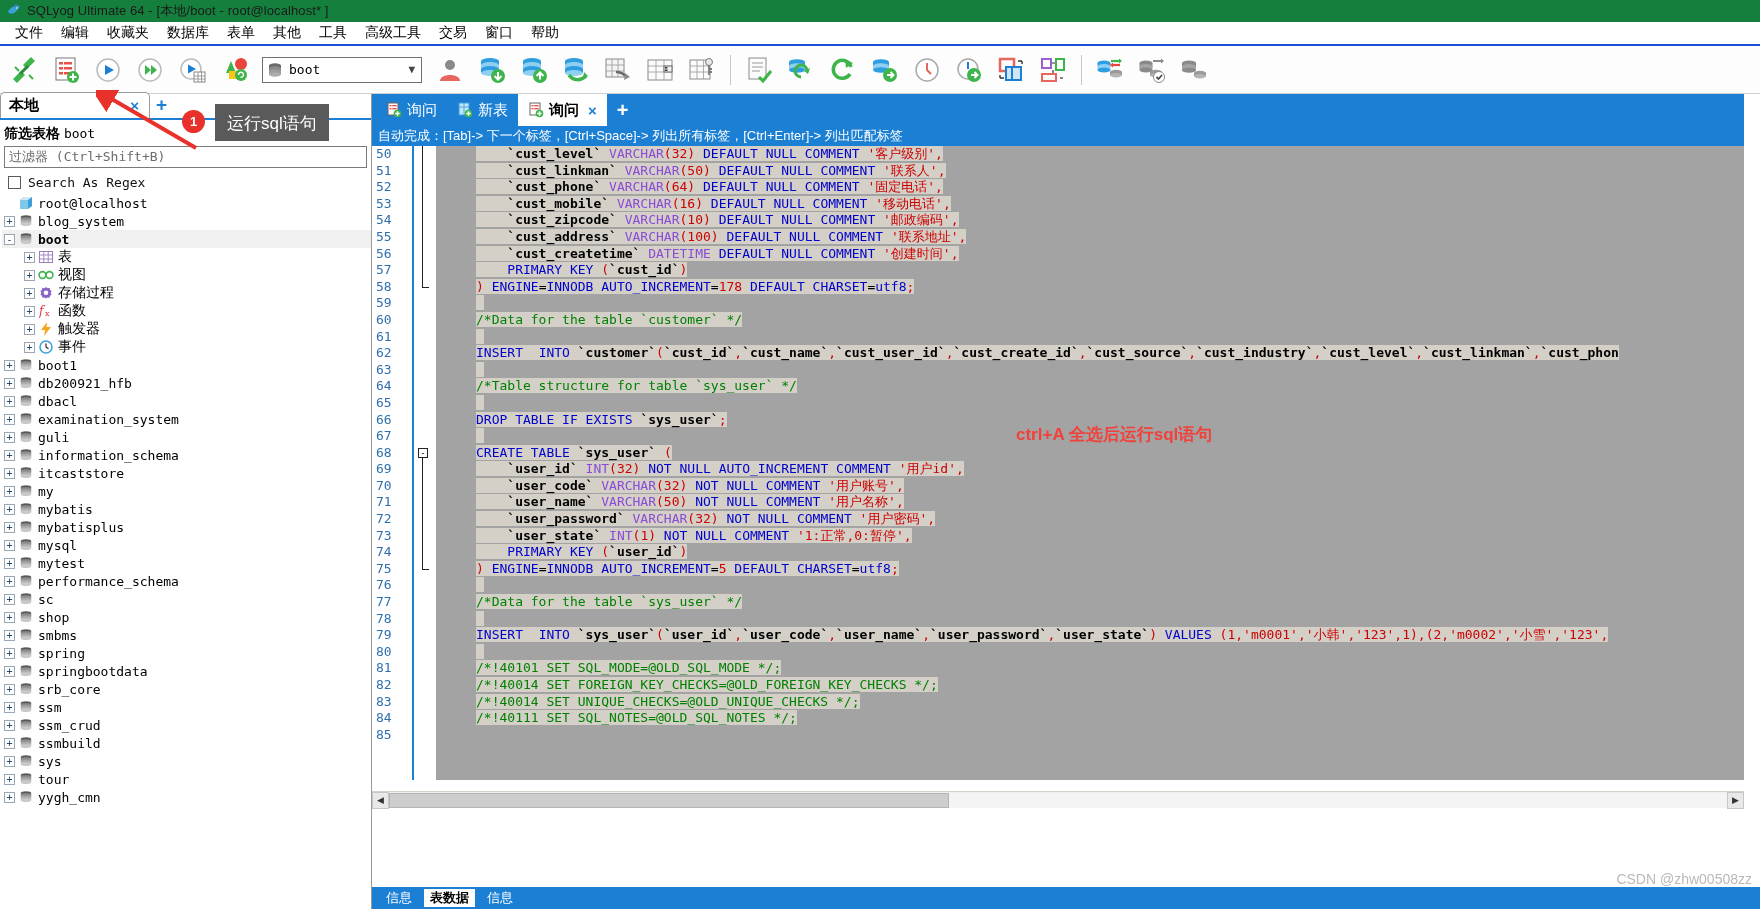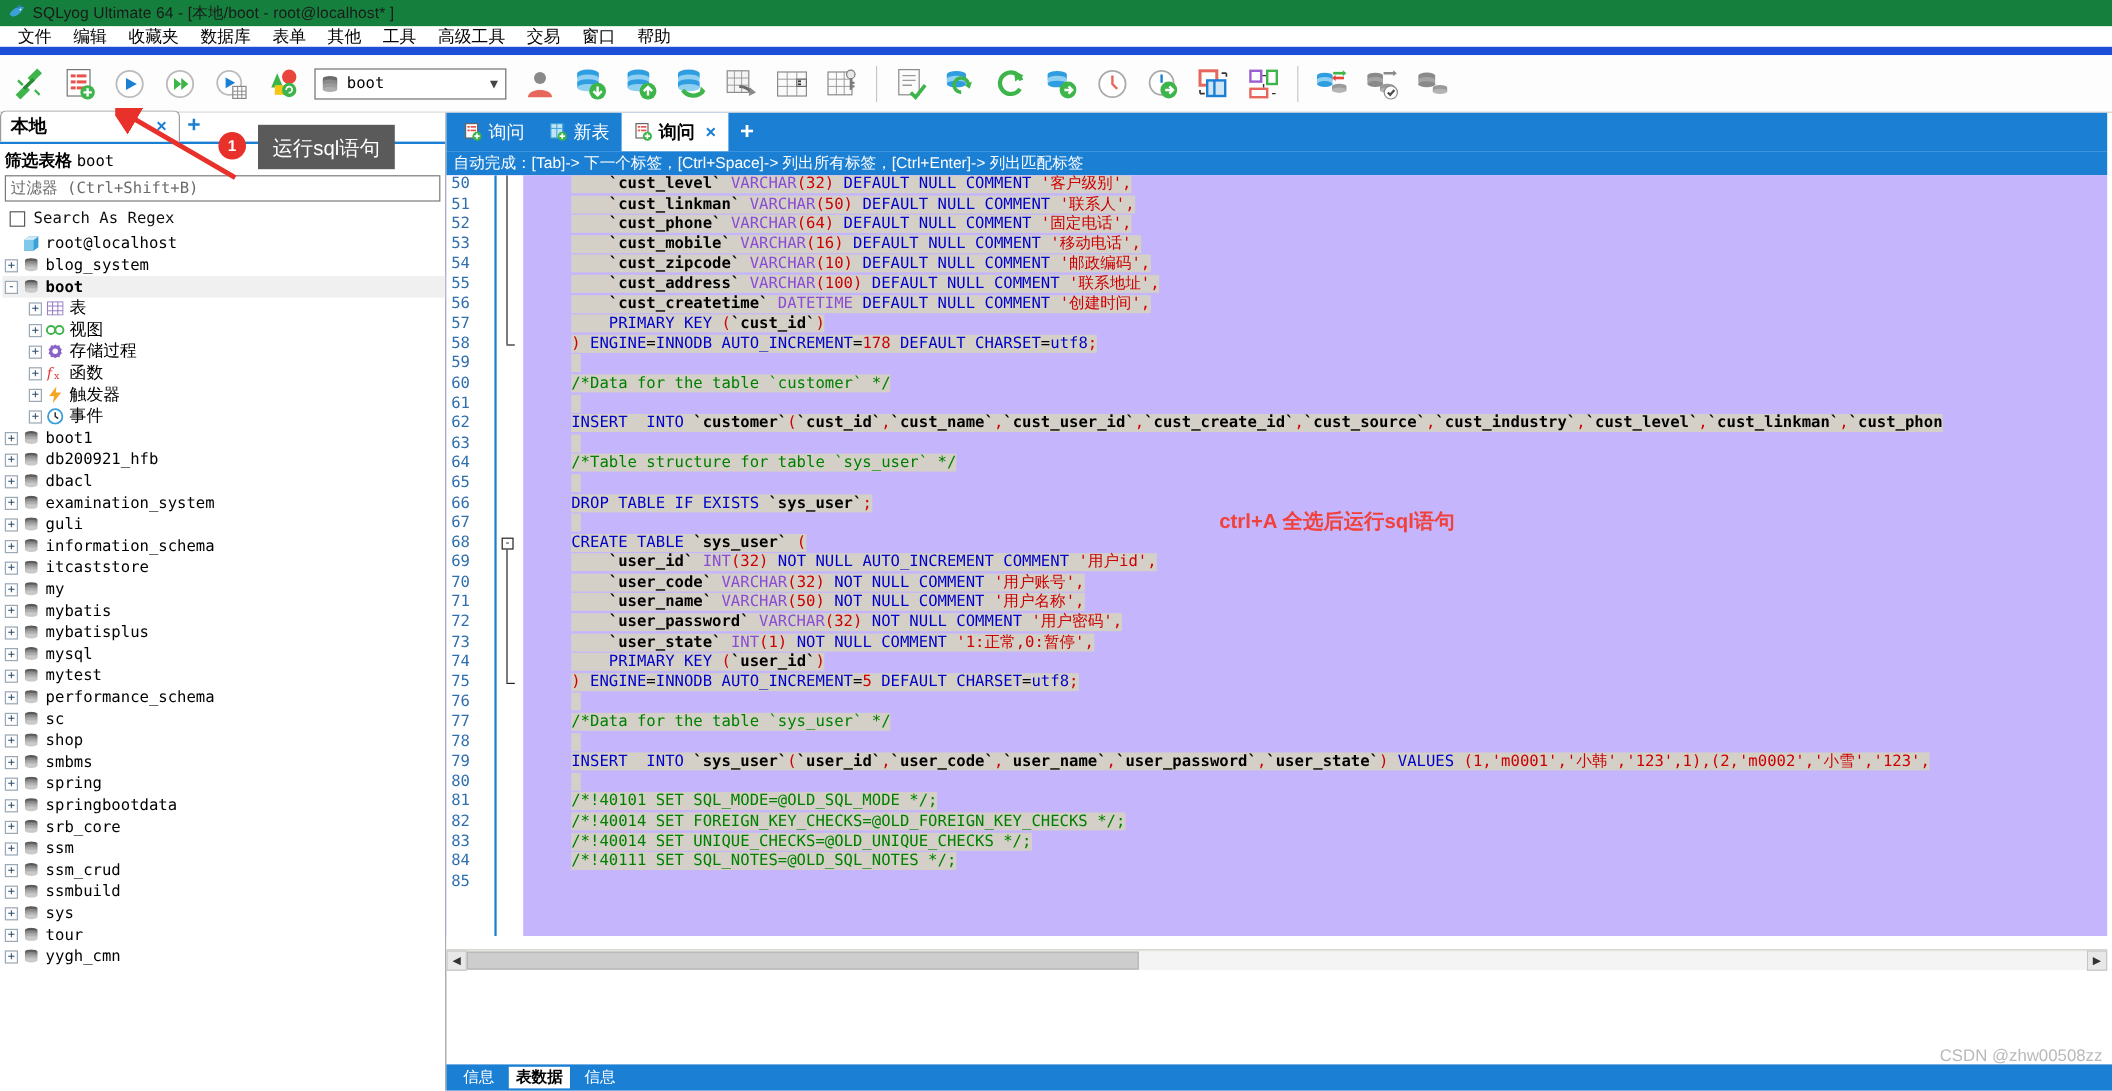--- a/index.html
+++ b/index.html
@@ -22,21 +22,21 @@
     width: 16px; height: 16px; margin-right: 5px;
     position: relative; flex: 0 0 auto;
   }
   .titlebar .app-icon svg { display:block; }
   .titlebar .title-text { white-space: nowrap; letter-spacing: .1px; }
 
   
   .menubar {
     height: 24px; display: flex; align-items: center;
     background: #ffffff; padding-left: 6px;
-    border-bottom: 7px solid #1d4ed8;
+    border-bottom: 2px solid #1d4ed8;
     font-size: 14px; color: #000;
   }
   .menubar .mi { padding: 2px 9px; cursor: default; white-space: nowrap; }
 
   
   .toolbar {
     height: 48px; display: flex; align-items: center;
     background: #fdfdfd; border-bottom: 1px solid #cfcfcf;
     padding-left: 4px; gap: 2px;
   }
@@ -97,21 +97,21 @@
   .trow .pm.blank { border-color: transparent; background: transparent; }
   .trow .ic { width: 16px; height: 14px; margin: 0 4px 0 3px; flex: 0 0 auto; display:flex; align-items:center; justify-content:center;}
   .trow .tx { font-size: 13px; }
   .trow .tx.cn { font-family: "Liberation Sans", sans-serif; font-size: 14px; }
   .trow .tx.bold { font-weight: bold; }
   .ind1 { padding-left: 2px; }
   .ind2 { padding-left: 22px; }
 
   
   .rightpanel {
-    position: absolute; left: 372px; top: 94px; right: 4px; height: 714px;
+    position: absolute; left: 372px; top: 94px; right: 16px; height: 714px;
     background: #ffffff;
   }
   .editor-tabbar {
     height: 32px; background: #1b7fd4; display: flex; align-items: stretch;
     padding-left: 4px;
   }
   .etab {
     display: flex; align-items: center; gap: 5px; padding: 0 10px;
     font-size: 15px; color: #ffffff; align-self: stretch;
   }
@@ -119,21 +119,21 @@
   .etab .x { color: #1b7fd4; font-weight: bold; font-size: 15px; margin-left: 4px; }
   .etab-plus { color: #fff; font-size: 20px; font-weight: bold; padding: 0 10px; display:flex; align-items:center;}
 
   .autocomplete-bar {
     height: 20px; background: #1b7fd4; color: #fff; font-size: 13px;
     display: flex; align-items: center; padding-left: 6px; white-space: nowrap;
   }
 
   .codewrap {
     position: absolute; left: 0; top: 52px; right: 0; bottom: 28px;
-    background: #c4b5fd; display: flex; overflow: hidden;
+    background: #a3a3a3; display: flex; overflow: hidden;
   }
   .gutter {
     width: 42px; flex: 0 0 42px; background: #ffffff; color: #2f6fae;
     font-family: "DejaVu Sans Mono", monospace; font-size: 13px;
     text-align: left; padding-left: 4px; border-right: 2px solid #1b7fd4;
   }
   .gutter .ln { height: 16.6px; line-height: 16.6px; }
   .foldcol { width: 22px; flex: 0 0 22px; background:#fff; position: relative; }
   .foldcol .fl { height: 16.6px; position: relative; }
   .foldbox {

